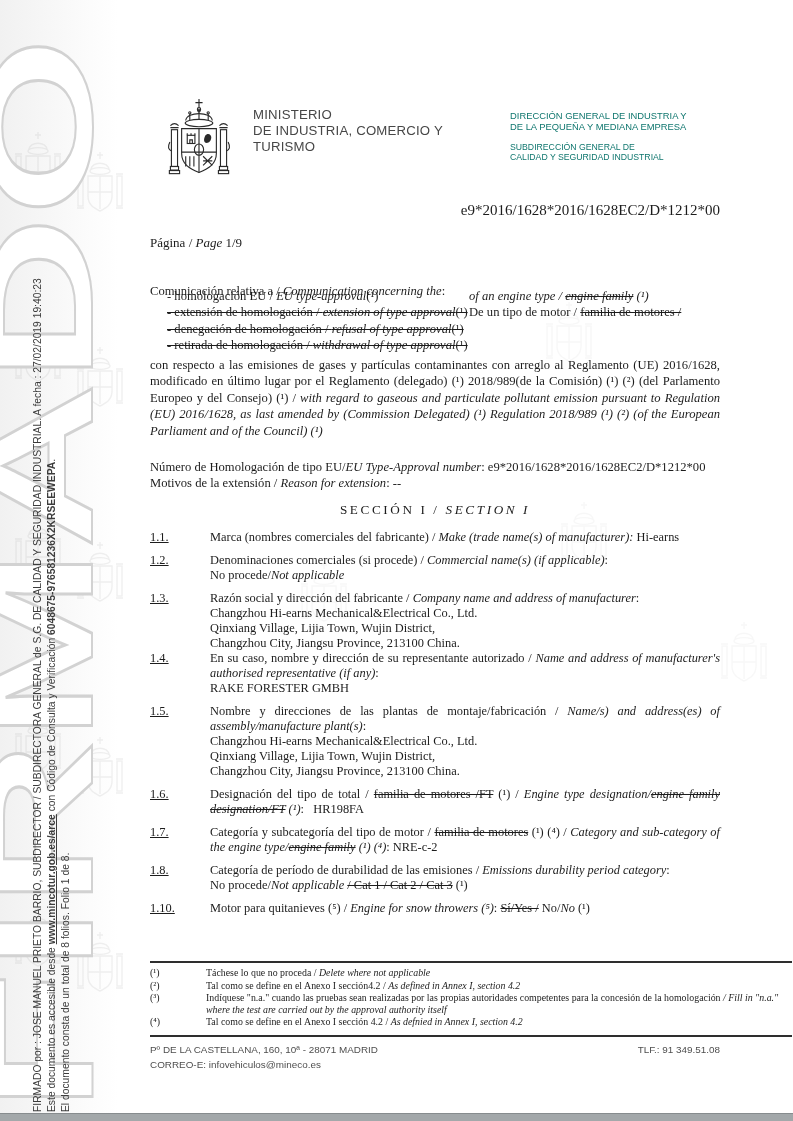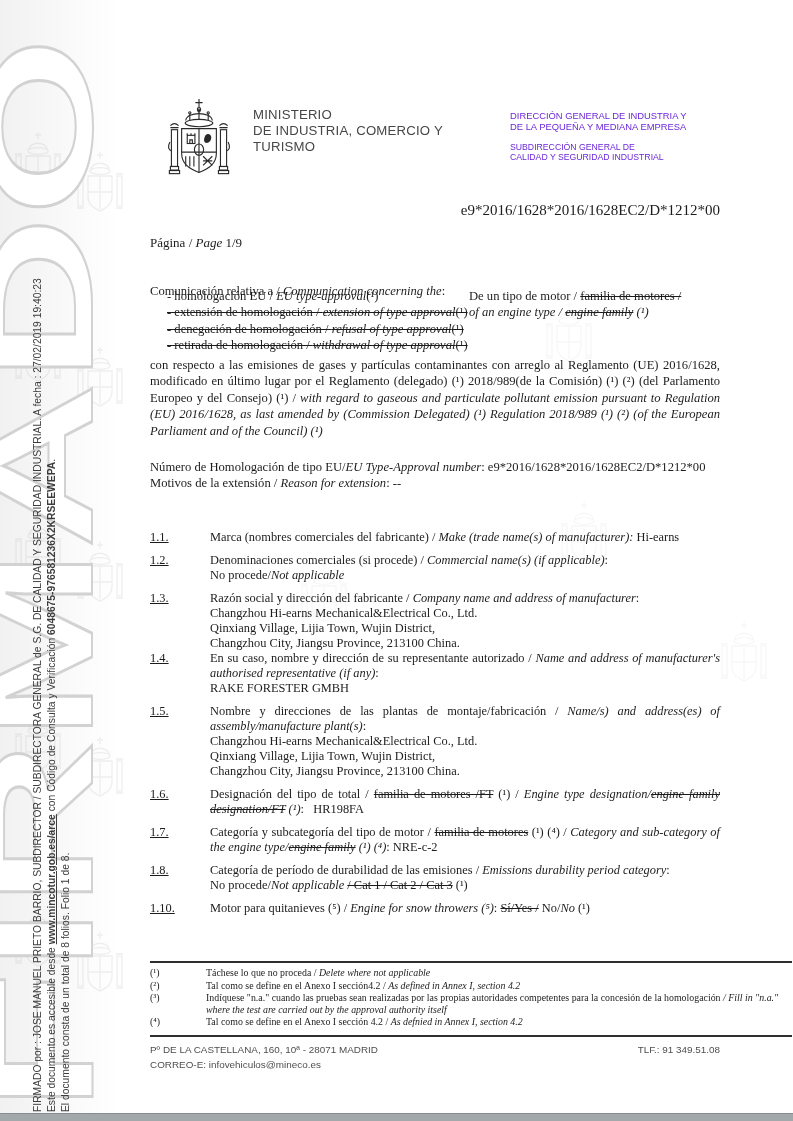--- a/index.html
+++ b/index.html
@@ -17,21 +17,21 @@
       background:linear-gradient(90deg,#f1f1f1,#fafafa 62%,#ffffff);}
   .crest-faint{position:absolute;opacity:0.12;}
   .crest-faint.lighter{opacity:0.06;}
   .wm-svg{position:absolute;left:0;top:0;width:110px;height:1121px;}
   .vline{position:absolute;transform-origin:0 0;transform:rotate(-90deg);
       white-space:nowrap;font-family:"Liberation Sans",sans-serif;
       font-size:10.3px;line-height:13px;color:#3c3c3c;}
 
   
   .ministry{left:245px;top:107px;font-size:13.2px;line-height:16px;color:#474747;letter-spacing:.2px;margin-left:8px;}
-  .dir-block{left:510px;top:110px;width:215px;color:#6d28d9;}
+  .dir-block{left:510px;top:110px;width:215px;color:#0f766e;}
   .dir1{font-size:9.4px;line-height:11px;}
   .dir2{font-size:8.7px;line-height:10.4px;margin-top:10px;}
   .approval-no{left:150px;top:202px;width:570px;text-align:right;font-size:15px;}
   .page-no{left:150px;top:235px;width:570px;text-align:left;font-size:13px;}
 
   
   .bodytxt{font-size:12.6px;line-height:16.4px;}
   #intro{left:150px;top:255px;width:580px;margin-top:28px;}
   #bullets{left:150px;top:288px;width:600px;display:flex;}
   #bullets .colL{margin-left:17px;width:302px;}
@@ -188,32 +188,33 @@
   <div class="abs bodytxt" id="intro"><span>Comunicación relativa a / </span><span class="it">Communication concerning the</span><span>:</span></div>
 
   <div class="abs" id="bullets">
     <div class="colL">
       <div class="bl"><span>- homologación EU / </span><span class="it">EU type-approval</span><span>(¹)</span></div>
       <div class="bl"><span class="st">- extensión de homologación / </span><span class="it st">extension of type approval</span><span class="st">(¹)</span></div>
       <div class="bl"><span class="st">- denegación de homologación / </span><span class="it st">refusal of type approval</span><span class="st">(¹)</span></div>
       <div class="bl"><span class="st">- retirada de homologación / </span><span class="it st">withdrawal of type approval</span><span class="st">(¹)</span></div>
     </div>
     <div class="colR">
+      <div class="bl"><span class="it">of an engine type / </span><span class="it st">engine family</span><span class="it"> (¹)</span></div>
       <div class="bl"><span>De un tipo de motor / </span><span class="st">familia de motores /</span></div>
-      <div class="bl"><span class="it">of an engine type / </span><span class="it st">engine family</span><span class="it"> (¹)</span></div>
     </div>
   </div>
 
   <div class="abs bodytxt" id="mainpara"><span>con respecto a las emisiones de gases y partículas contaminantes con arreglo al Reglamento (UE) 2016/1628, modificado en último lugar por el Reglamento (delegado) (¹) 2018/989(de la Comisión) (¹) (²) (del Parlamento Europeo y del Consejo) (¹) / </span><span class="it">with regard to gaseous and particulate pollutant emission pursuant to Regulation (EU) 2016/1628, as last amended by (Commission Delegated) (¹) Regulation 2018/989 (¹) (²) (of the European Parliament and of the Council) (¹)</span></div>
 
   <div class="abs bodytxt" id="numblock">
     <div><span>Número de Homologación de tipo EU/</span><span class="it">EU Type-Approval number</span><span>: e9*2016/1628*2016/1628EC2/D*1212*00</span></div>
     <div><span>Motivos de la extensión / </span><span class="it">Reason for extension</span><span>: --</span></div>
   </div>
 
+  <div class="abs" id="secheading"><span>SECCIÓN I / </span><span class="it">SECTION I</span></div>
 
   <div class="abs" id="items">
 
     <div class="item">
       <div class="num">1.1.</div>
       <div class="ibody">
           <div><span>Marca (nombres comerciales del fabricante) / </span><span class="it">Make (trade name(s) of manufacturer):</span><span> Hi-earns</span></div>
         </div>
     </div>
 

